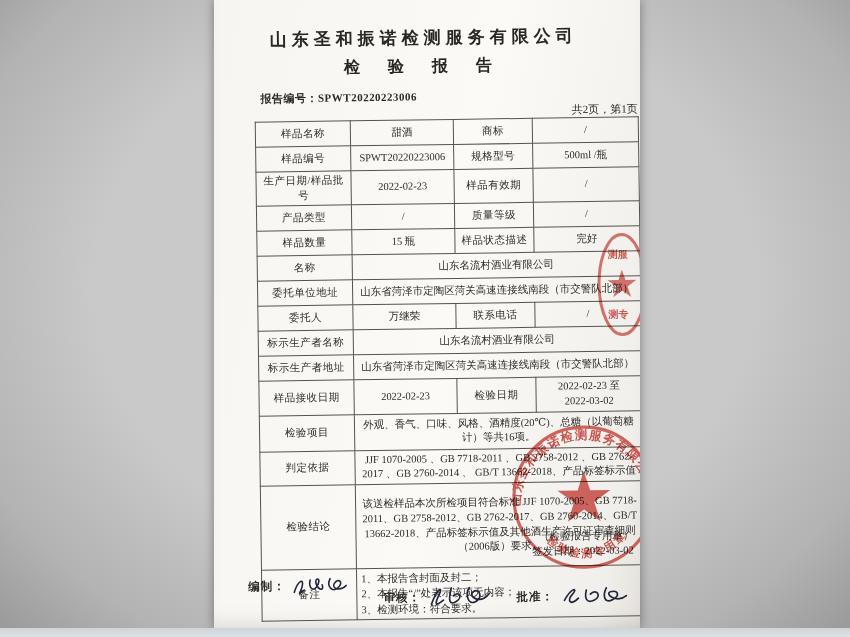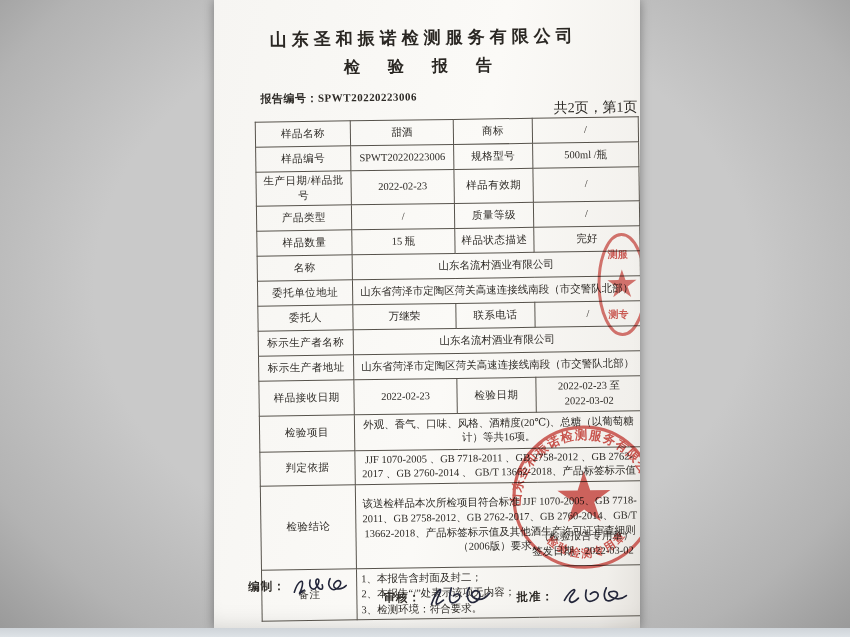--- a/index.html
+++ b/index.html
@@ -32,21 +32,21 @@
     letter-spacing:5px; color:#2a2723;
   }
   .doc-title {
     margin-top:7px; text-align:center; font-size:16px; font-weight:bold;
     letter-spacing:12px; color:#2a2723;
   }
   .report-line {
     position:relative; margin:12px 2px 0 43px; width:383px; height:30px; font-size:11px;
   }
   .report-no { position:absolute; left:6px; top:0; font-weight:bold; letter-spacing:.5px; }
-  .page-info { position:absolute; right:0px; bottom:0px; font-size:14px; }
+  .page-info { position:absolute; right:0px; bottom:0px; font-size:11px; }
   table.rpt {
     margin-left:43px; width:383px; border-collapse:collapse; table-layout:fixed;
     font-size:10.5px; color:#2e2b27;
   }
   table.rpt td {
     border:1px solid #57534c; text-align:center; vertical-align:middle;
     padding:2px 4px; line-height:1.4; overflow:hidden;
   }
   td.lab { letter-spacing:.5px; }
   td.val {}

